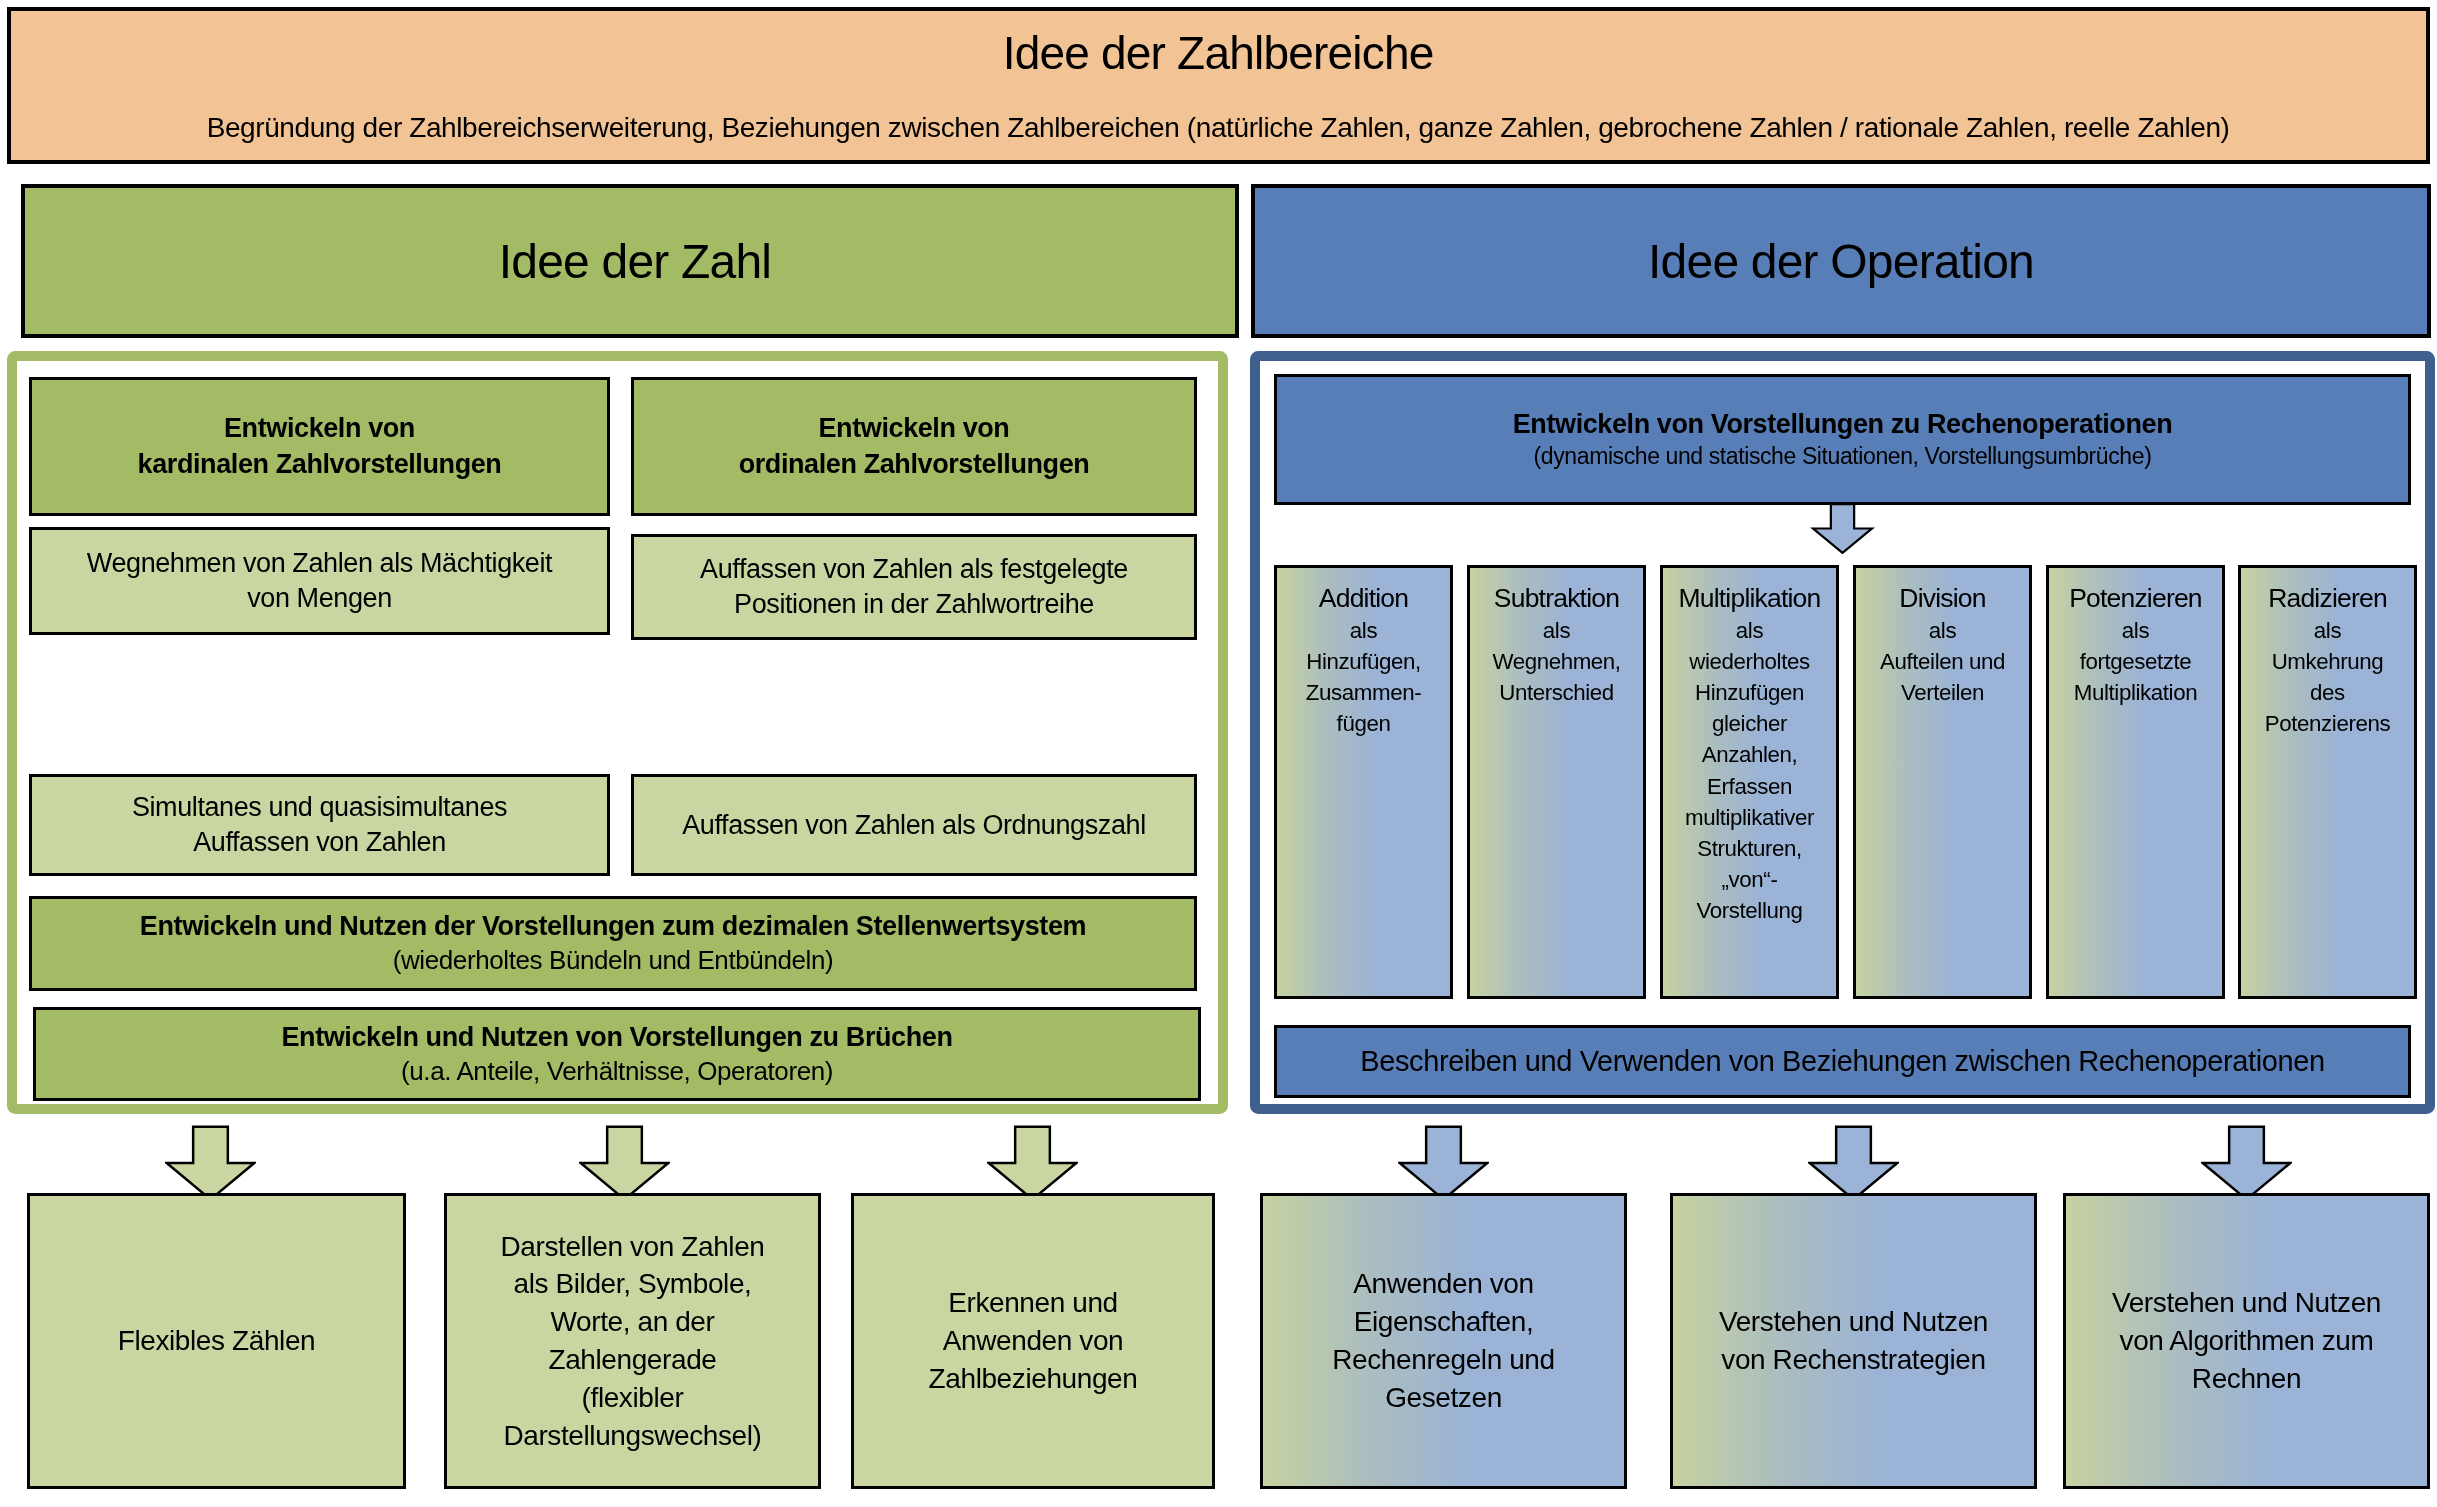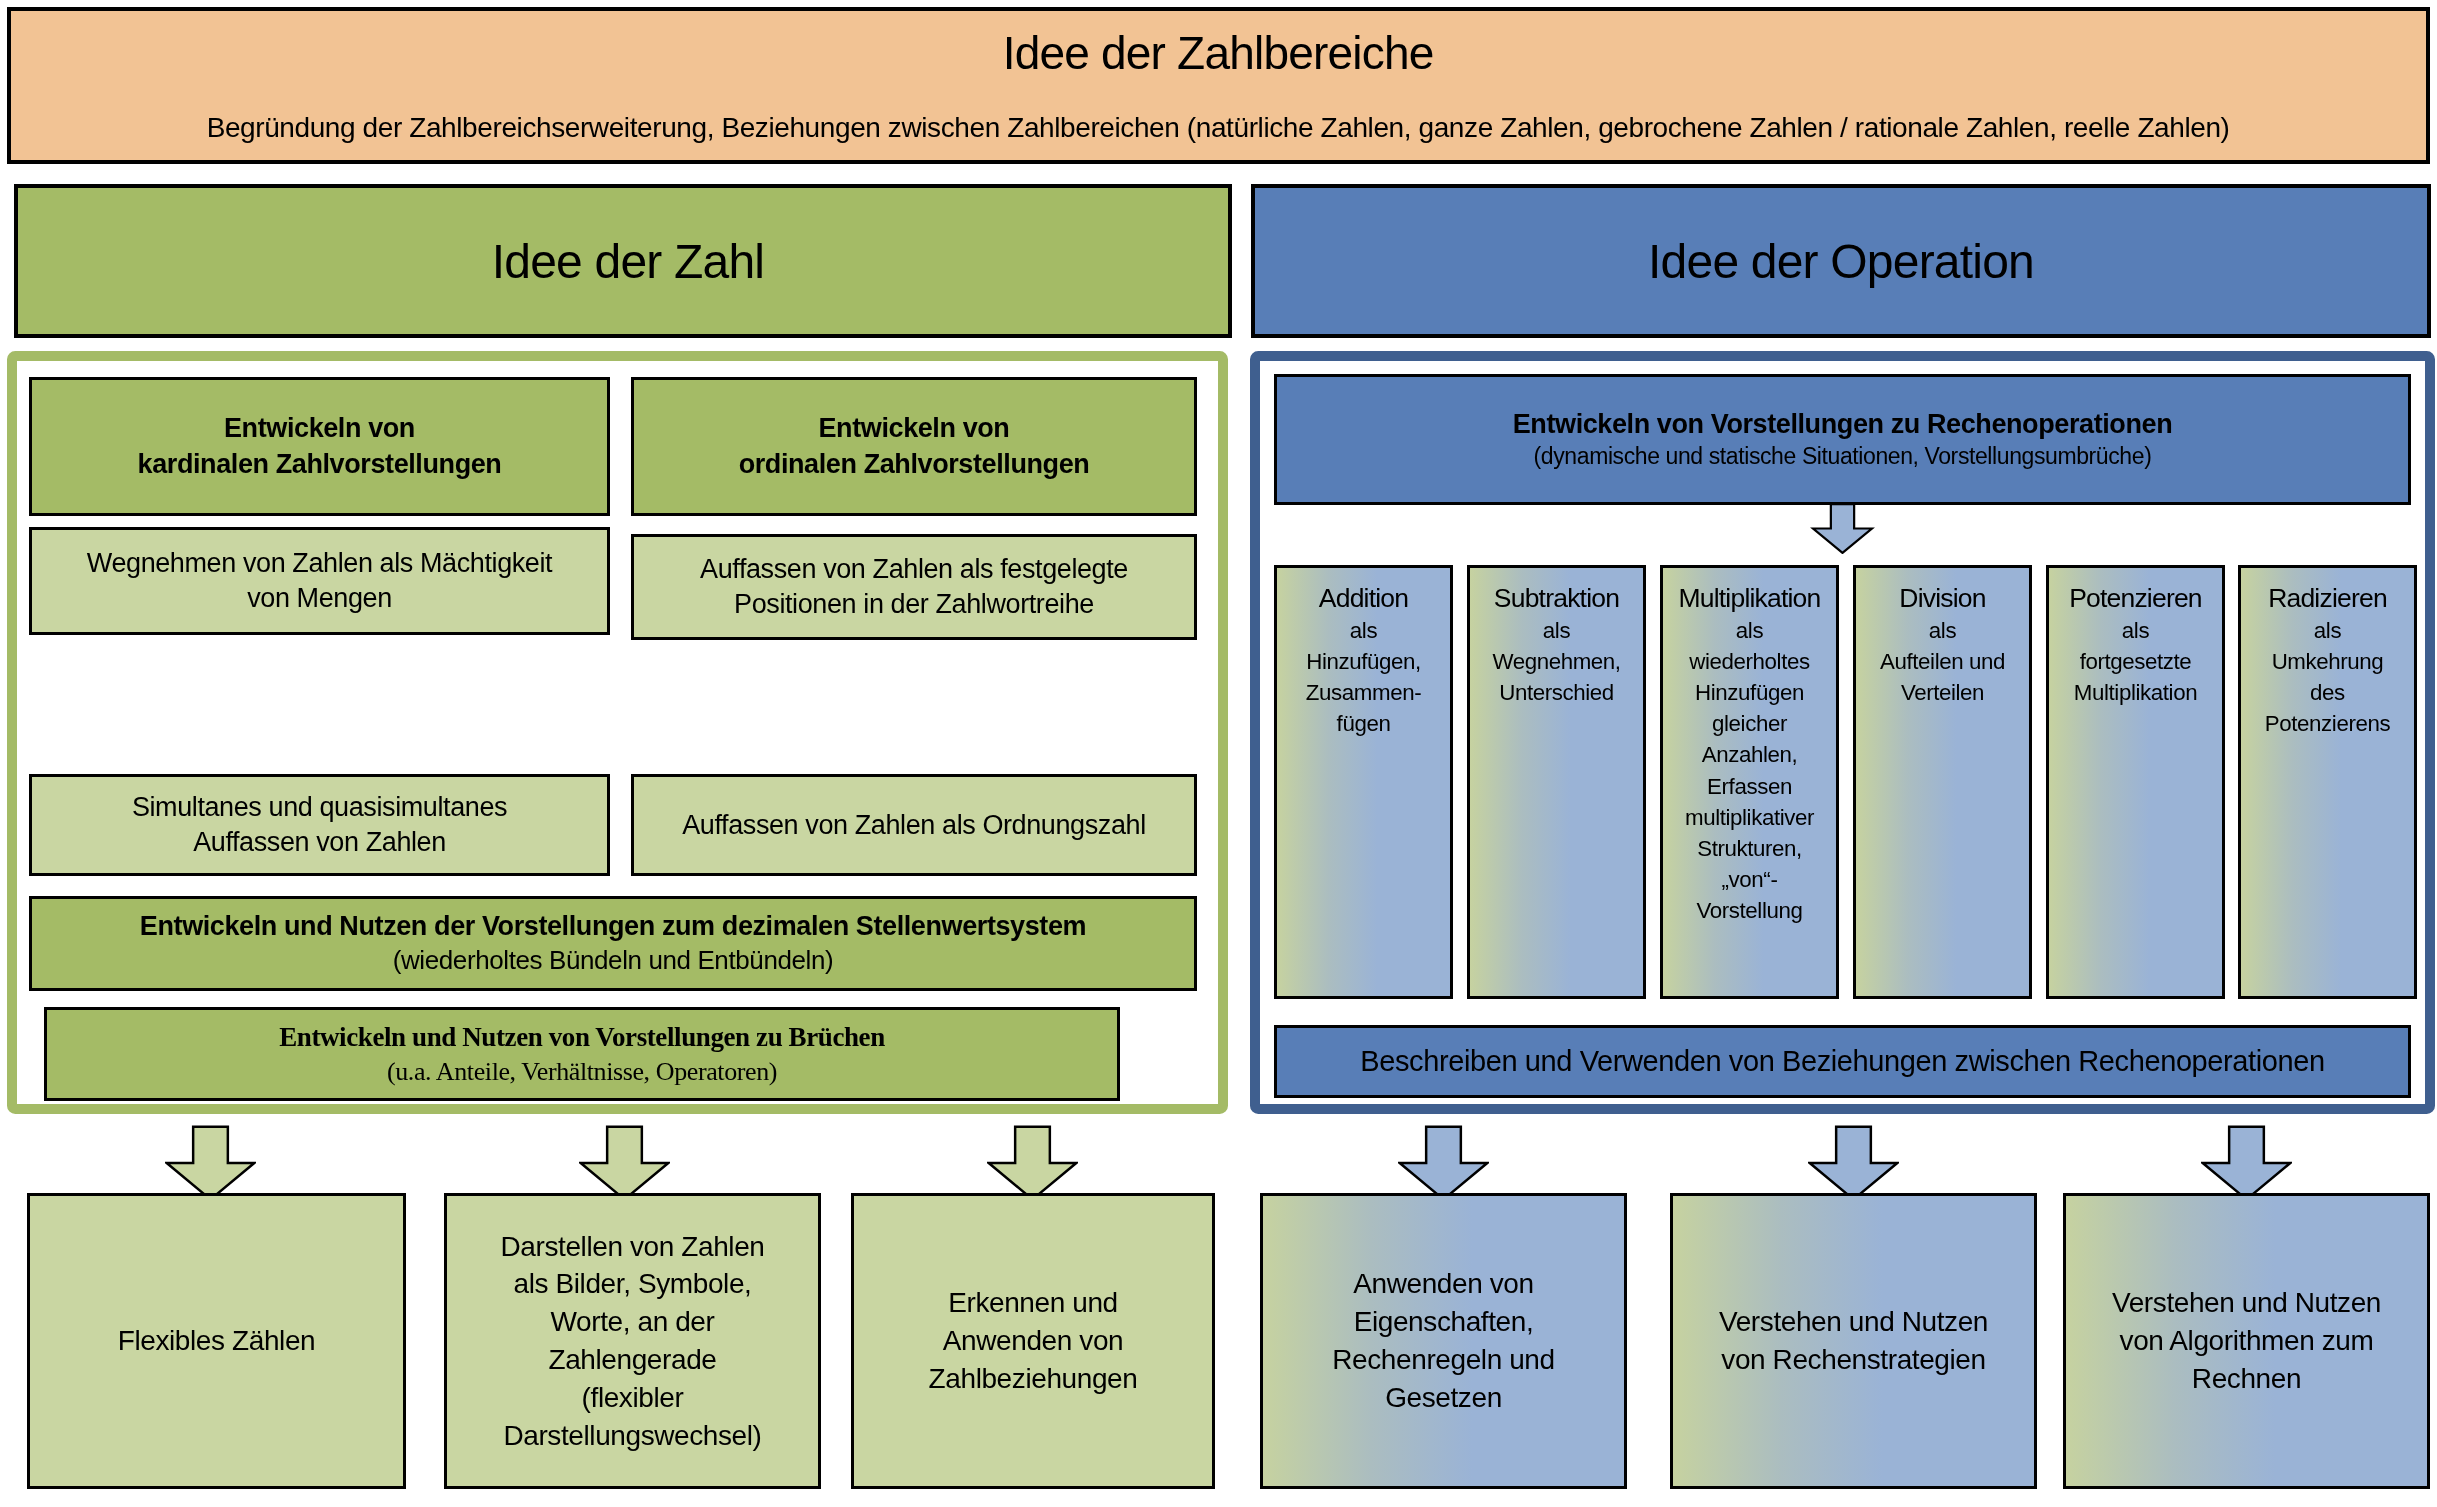--- a/index.html
+++ b/index.html
@@ -42,21 +42,21 @@
 </head>
 <body>
 
 <div id="page">
 
   <div class="abs box peach banner" style="left:6.6px;top:6.6px;width:2423px;height:157px;gap:20px;">
     <div class="banner-title">Idee der Zahlbereiche</div>
     <div class="banner-sub">Begründung der Zahlbereichserweiterung, Beziehungen zwischen Zahlbereichen (natürliche Zahlen, ganze Zahlen, gebrochene Zahlen / rationale Zahlen, reelle Zahlen)</div>
   </div>
 
-  <div class="abs box olive banner" style="left:14px;top:184px;width:1218px;height:154px;padding-left:10px;">
+  <div class="abs box olive banner" style="left:21px;top:184px;width:1218px;height:154px;padding-left:10px;">
     <div class="hdr">Idee der Zahl</div>
   </div>
   <div class="abs box blue banner" style="left:1251px;top:184px;width:1180px;height:154px;">
     <div class="hdr">Idee der Operation</div>
   </div>
 
   <div class="abs container-left" style="left:6.6px;top:351px;width:1221px;height:763px;"></div>
 
   <div class="abs box olive" style="left:29px;top:377px;width:581px;height:139px;">
     <div class="boldhead pre">Entwickeln von
@@ -82,21 +82,21 @@
 Auffassen von Zahlen</div>
   </div>
   <div class="abs box lgreen" style="left:631px;top:774px;width:566px;height:102px;">
     <div class="boxtext pre">Auffassen von Zahlen als Ordnungszahl</div>
   </div>
 
   <div class="abs box olive" style="left:29px;top:896px;width:1168px;height:95px;">
     <div class="widetitle">Entwickeln und Nutzen der Vorstellungen zum dezimalen Stellenwertsystem</div>
     <div class="widesub">(wiederholtes Bündeln und Entbündeln)</div>
   </div>
-  <div class="abs box olive" style="left:44px;top:1007px;width:1076px;height:94px;font-family:Liberation Serif, serif;">
+  <div class="abs box olive" style="left:33px;top:1007px;width:1168px;height:94px;">
     <div class="widetitle">Entwickeln und Nutzen von Vorstellungen zu Brüchen</div>
     <div class="widesub">(u.a. Anteile, Verhältnisse, Operatoren)</div>
   </div>
 
   <div class="abs container-right" style="left:1250px;top:351px;width:1185px;height:763px;"></div>
 
   <div class="abs box blue" style="left:1274px;top:374px;width:1137px;height:131px;">
     <div class="widetitle">Entwickeln von Vorstellungen zu Rechenoperationen</div>
     <div class="widesub" style="font-size:23px;">(dynamische und statische Situationen, Vorstellungsumbrüche)</div>
   </div>

